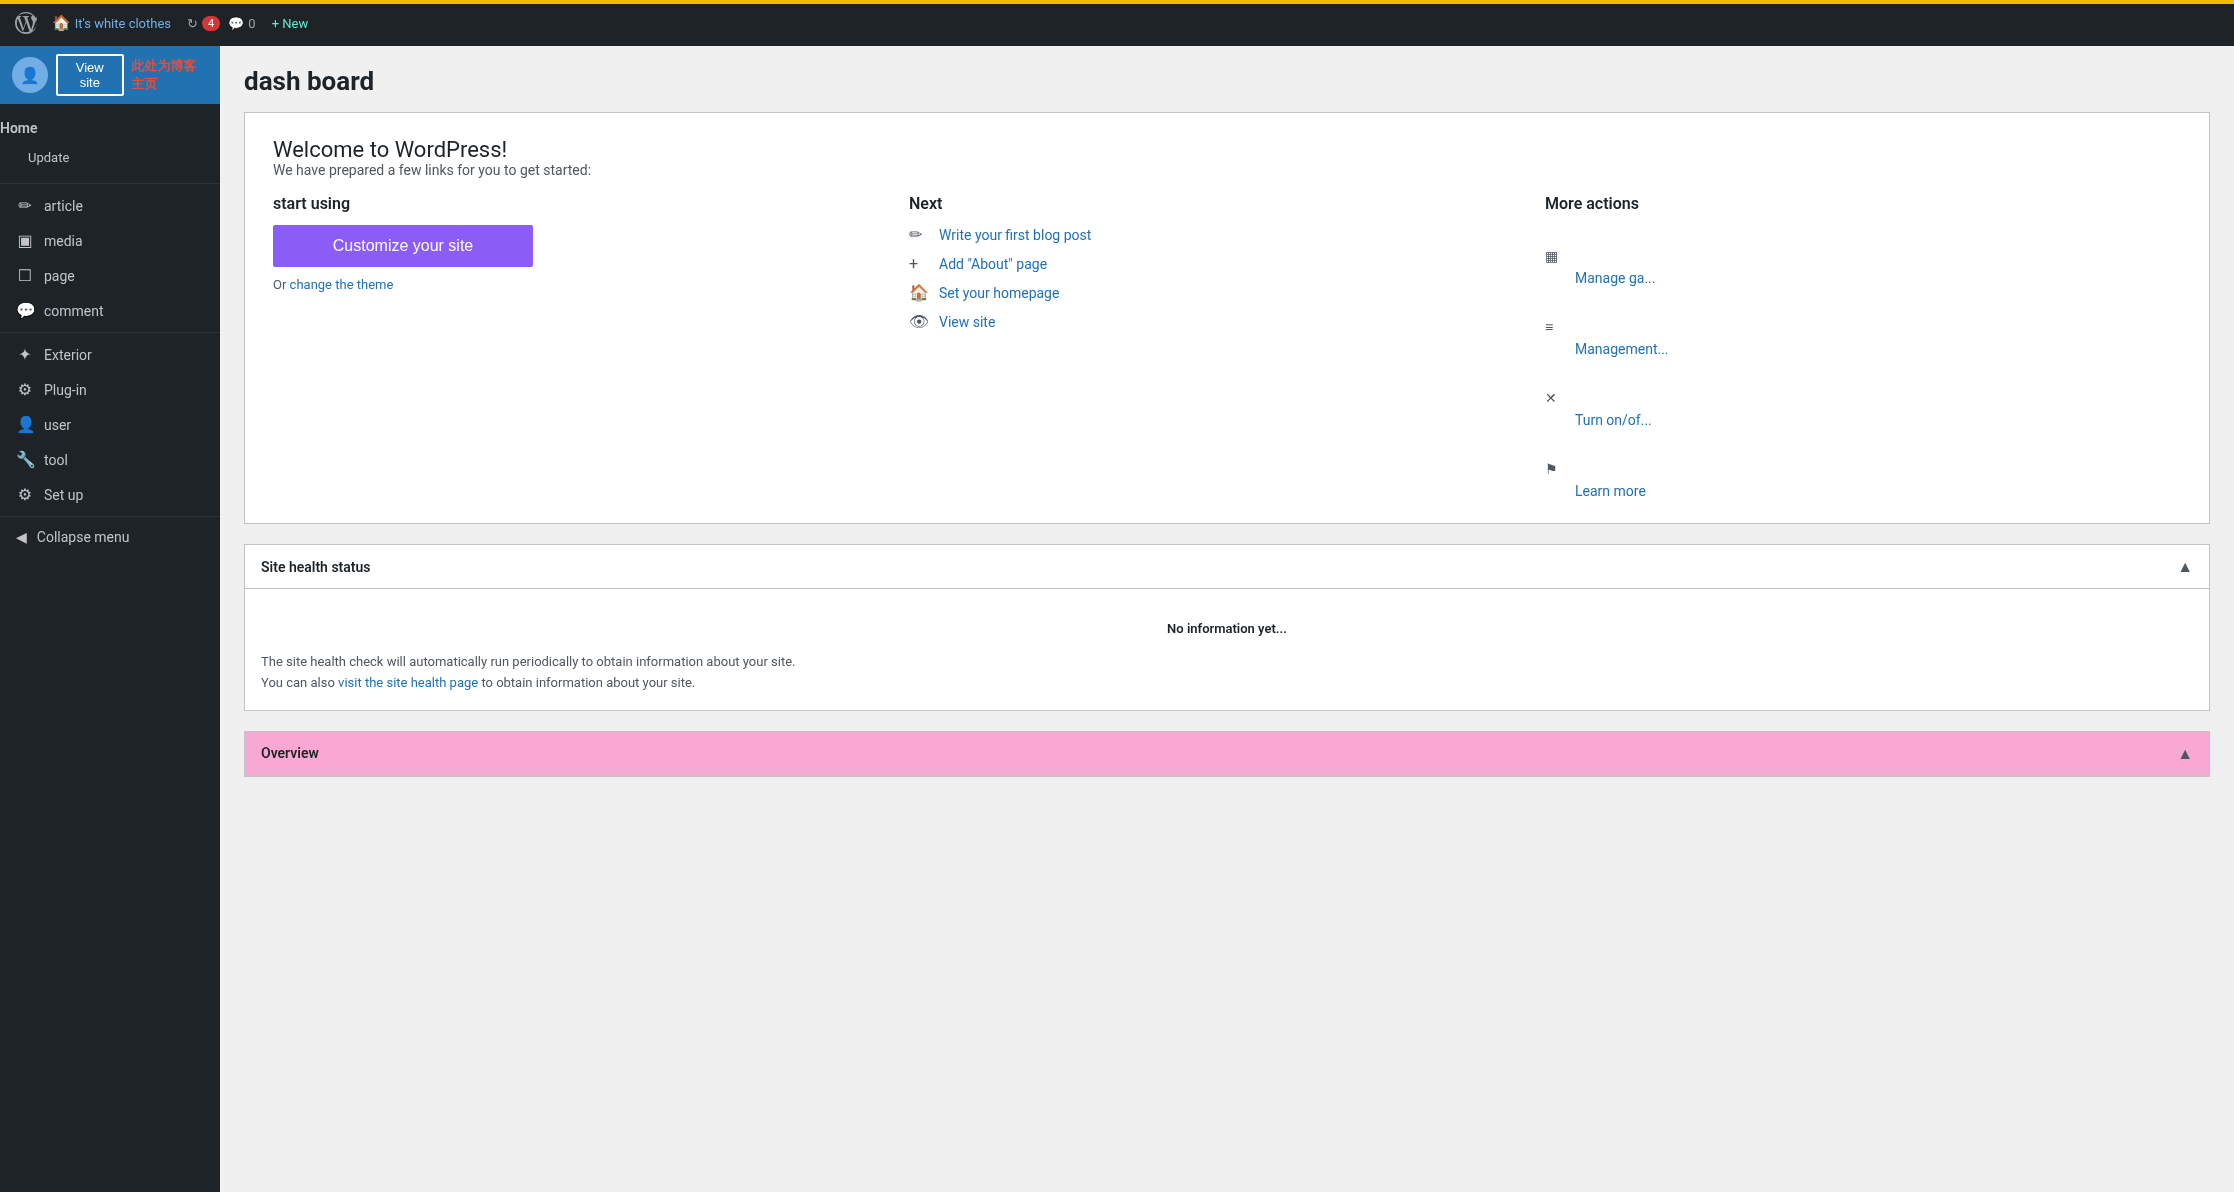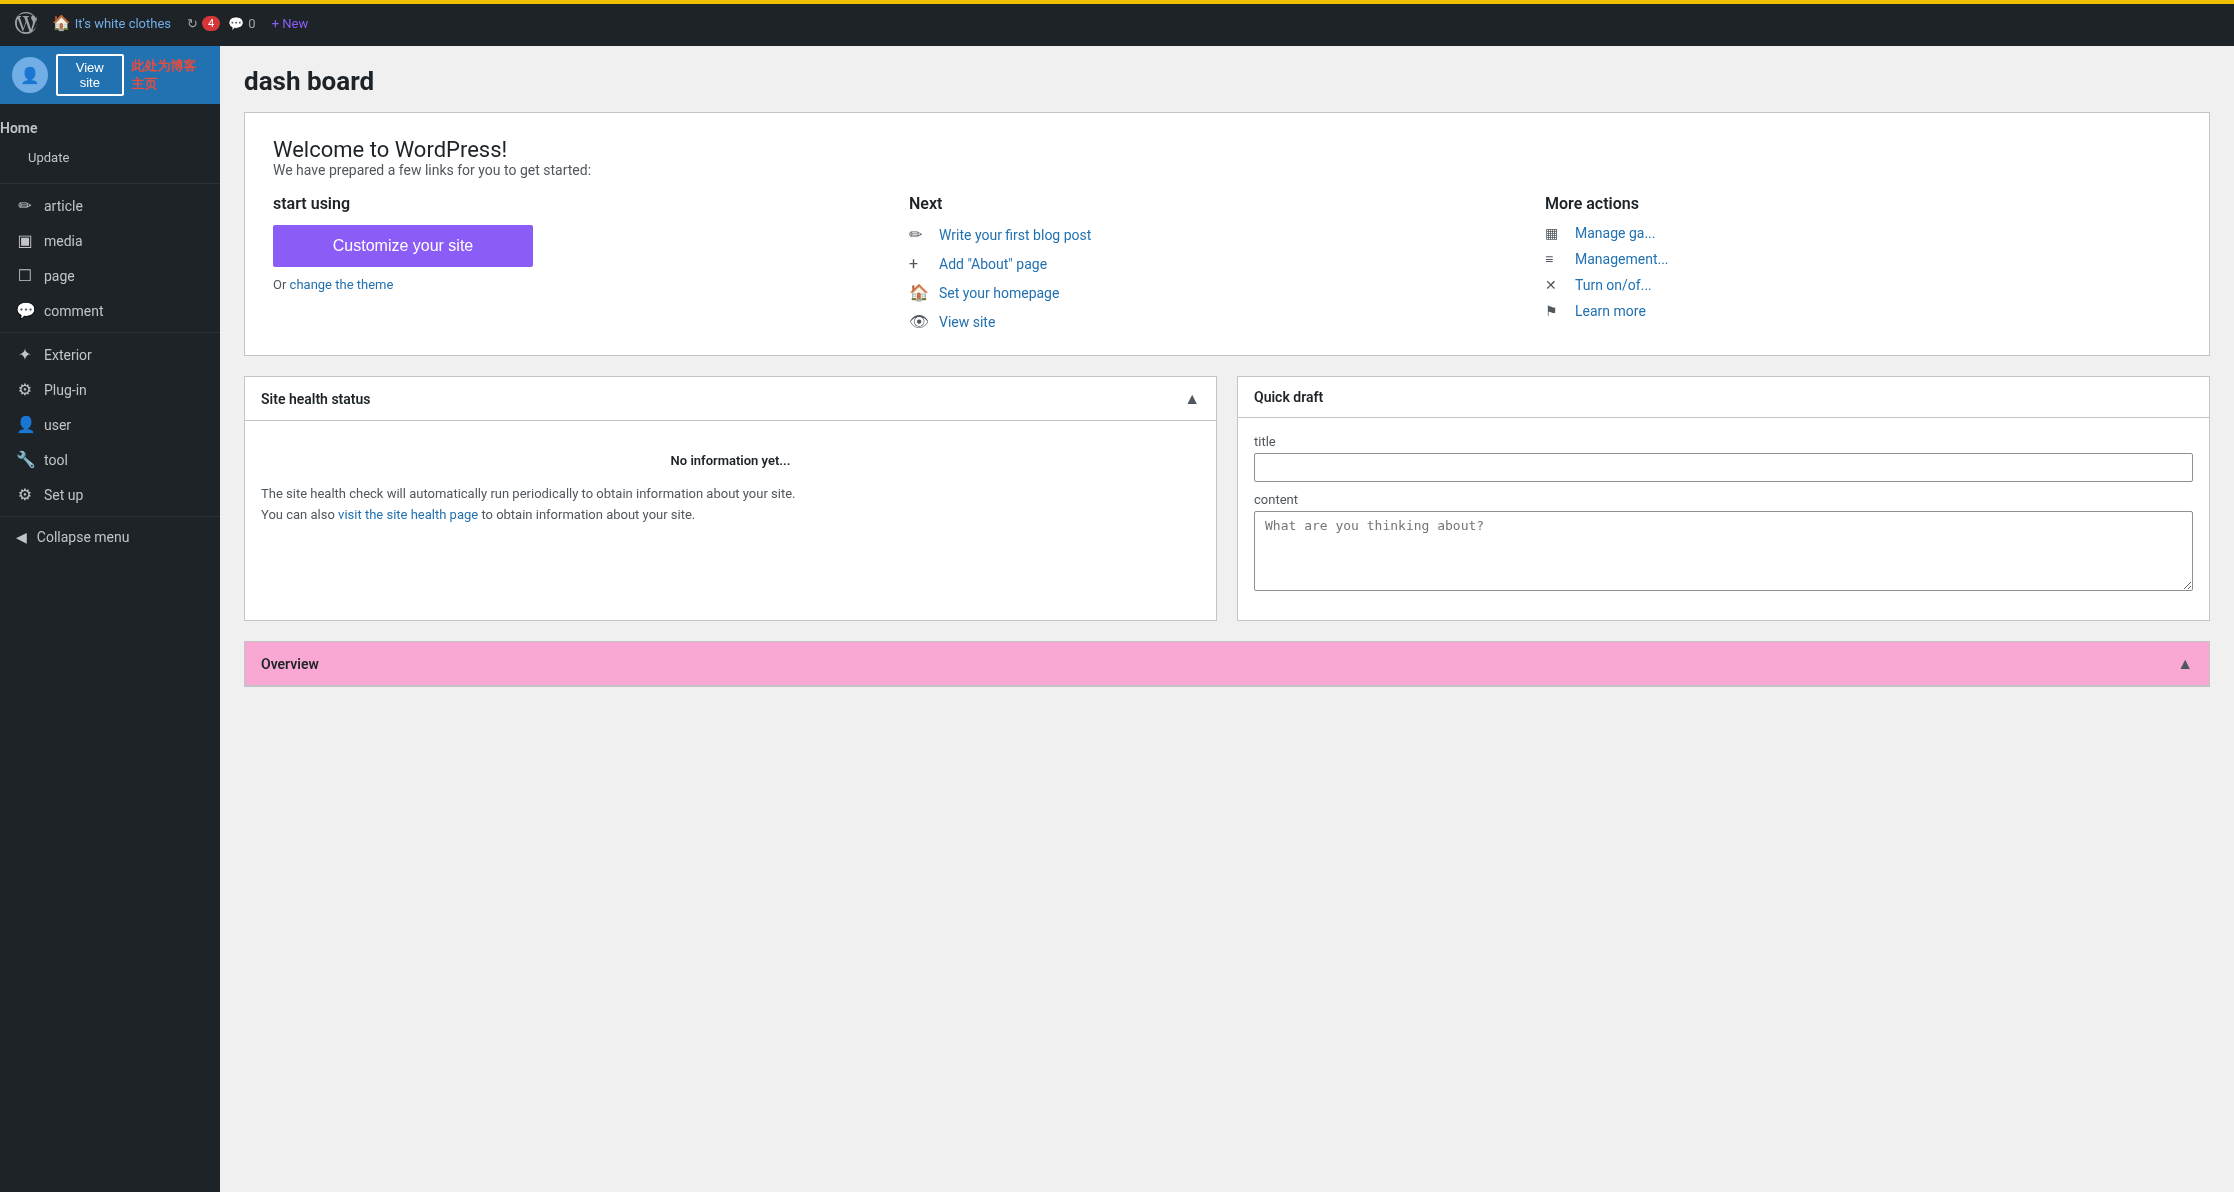--- a/index.html
+++ b/index.html
@@ -23,21 +23,21 @@
       color: #9ea3a8; font-size: 13px; display: flex; align-items: center; gap: 4px; margin-left: 8px;
     }
     .admin-bar-updates .update-count {
       background: #d63638; color: #fff; border-radius: 10px;
       padding: 1px 6px; font-size: 11px;
     }
     .admin-bar-comments {
       color: #9ea3a8; font-size: 13px; display: flex; align-items: center; gap: 4px;
     }
     .admin-bar-new {
-      color: #8b5cf6; font-size: 13px; display: flex; align-items: flex-start; gap: 4px; margin-left: 8px;
+      color: #5eead4; font-size: 13px; display: flex; align-items: flex-start; gap: 4px; margin-left: 8px;
     }
     .yellow-bar { position: fixed; top: 0; left: 0; right: 0; height: 4px; background: #f0c000; z-index: 200; }
 
     
     .layout { display: flex; margin-top: 46px; min-height: calc(100vh - 46px); }
 
     
     .sidebar {
       width: 220px; background: #1d2327; color: #c3c4c7;
       min-height: calc(100vh - 46px); flex-shrink: 0;
@@ -111,21 +111,21 @@
     .or-change a { color: #2271b1; text-decoration: none; }
 
     .next-items { display: flex; flex-direction: column; gap: 10px; }
     .next-item { display: flex; align-items: center; gap: 10px; }
     .next-item .ni-icon { color: #50575e; font-size: 16px; width: 20px; }
     .next-item a { color: #2271b1; text-decoration: none; font-size: 14px; }
 
     .more-actions { display: flex; flex-direction: column; gap: 10px; }
     .more-action-item { display: flex; align-items: center; gap: 10px; }
     .more-action-item .ma-icon { color: #50575e; font-size: 14px; width: 20px; }
-    .more-action-item a { color: #2271b1; text-decoration: none; font-size: 14px; }
+    .more-action-item a { color: #2271b1; text-decoration: none; font-size: 14px; margin-top: 45px; }
 
     
     .bottom-panels { display: flex; gap: 20px; border-radius: 11px; }
     .panel {
       background: #fff; border: 1px solid #c3c4c7; flex: 1;
     }
     .panel-header {
       display: flex; align-items: center; justify-content: space-between;
       padding: 12px 16px; border-bottom: 1px solid #c3c4c7;
     }
@@ -319,31 +319,20 @@
           <div class="health-status-empty">No information yet...</div>
           <p class="health-desc">
             <span>The site health check will automatically run periodically to obtain information about your site.</span><br>
             <span>You can also</span>
             <a href="#">visit the site health page</a>
             <span>to obtain information about your site.</span>
           </p>
         </div>
       </div>
 
-      <div class="panel quick-draft">
-        <div class="panel-header">
-          <span class="panel-title">Quick draft</span>
-        </div>
-        <div class="panel-body">
-          <div class="field-label">title</div>
-          <input type="text" placeholder="" style="">
-          <div class="field-label">content</div>
-          <textarea placeholder="What are you thinking about?" style=""></textarea>
-        </div>
-      </div>
     </div>
 
     <div class="overview-section">
       <div class="panel-header">
         <span class="panel-title">Overview</span>
         <span class="panel-toggle">▲</span>
       </div>
     </div>
 
   </div>

